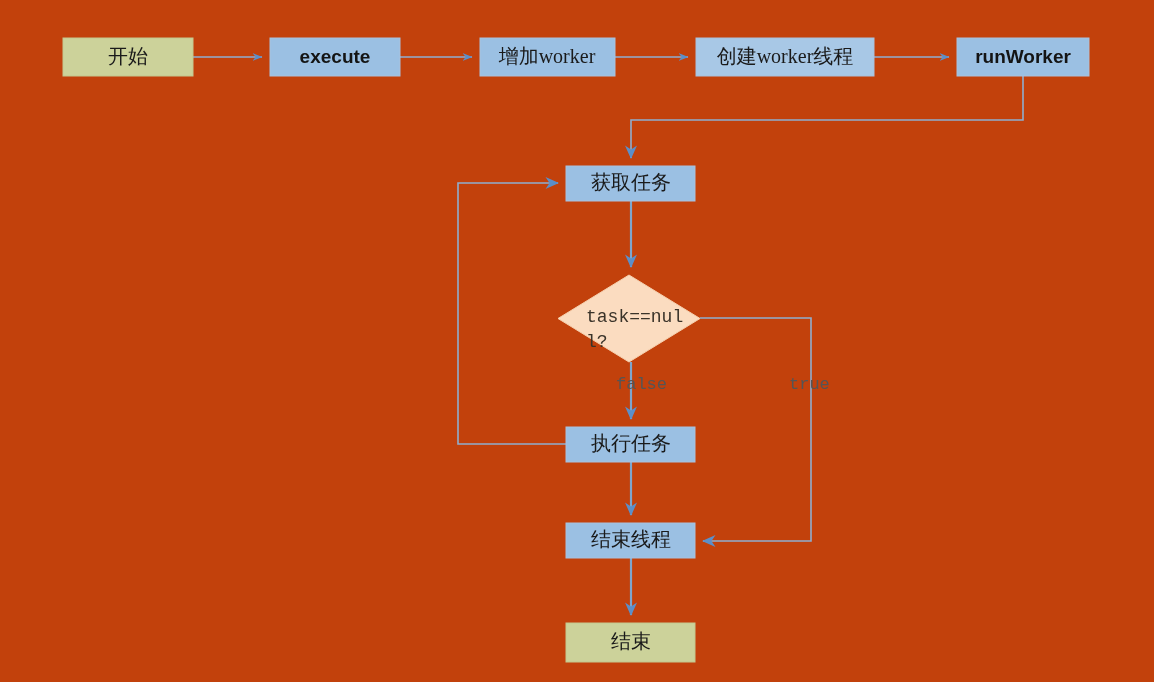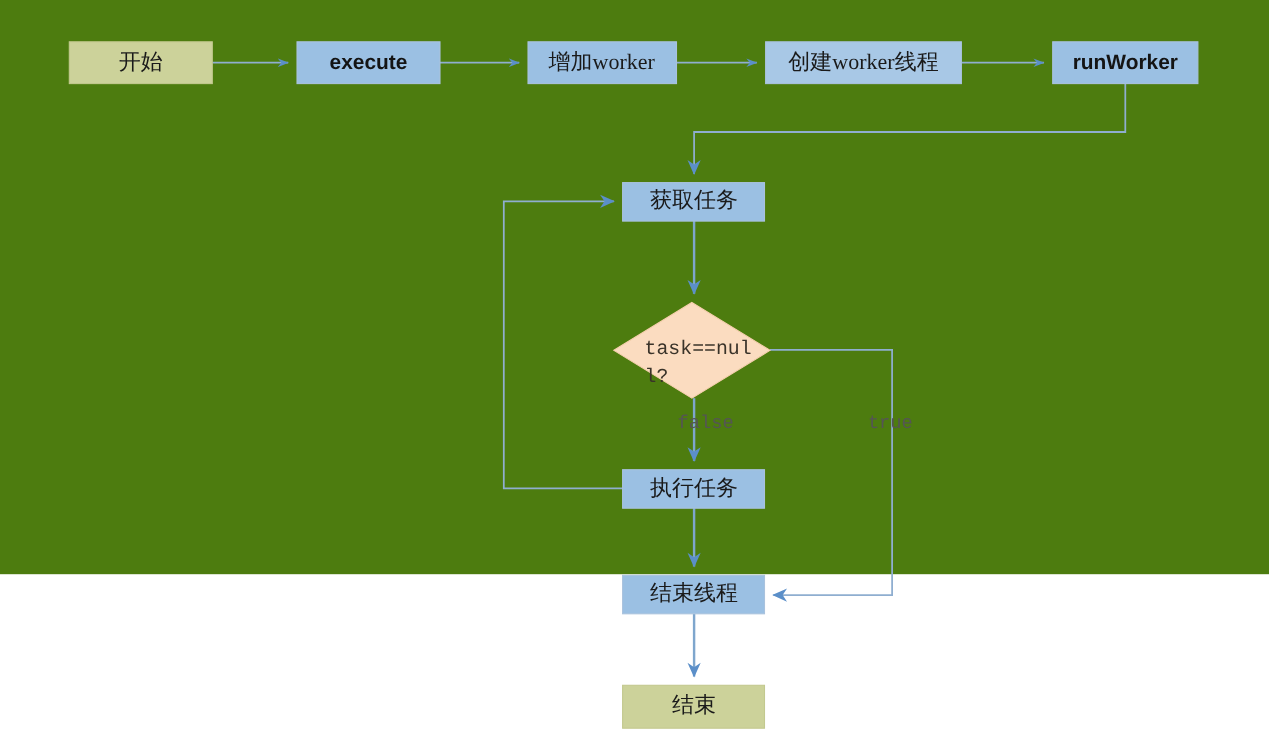--- a/index.html
+++ b/index.html
@@ -9,22 +9,22 @@
   }
   body {
     width: 1154px;
     height: 682px;
     font-family: "Liberation Sans", sans-serif;
     overflow: hidden;
   }
   #flowchart-root {
     position: relative;
     width: 1154px;
-    height: 522px;
-    background: #4d7c0f;
+    height: 682px;
+    background: #c2410c;
   }
   #flow-svg {
     position: absolute;
     left: 0;
     top: 0;
     width: 1154px;
     height: 682px;
   }
   .node-label {
     font-family: "Liberation Serif", serif;

